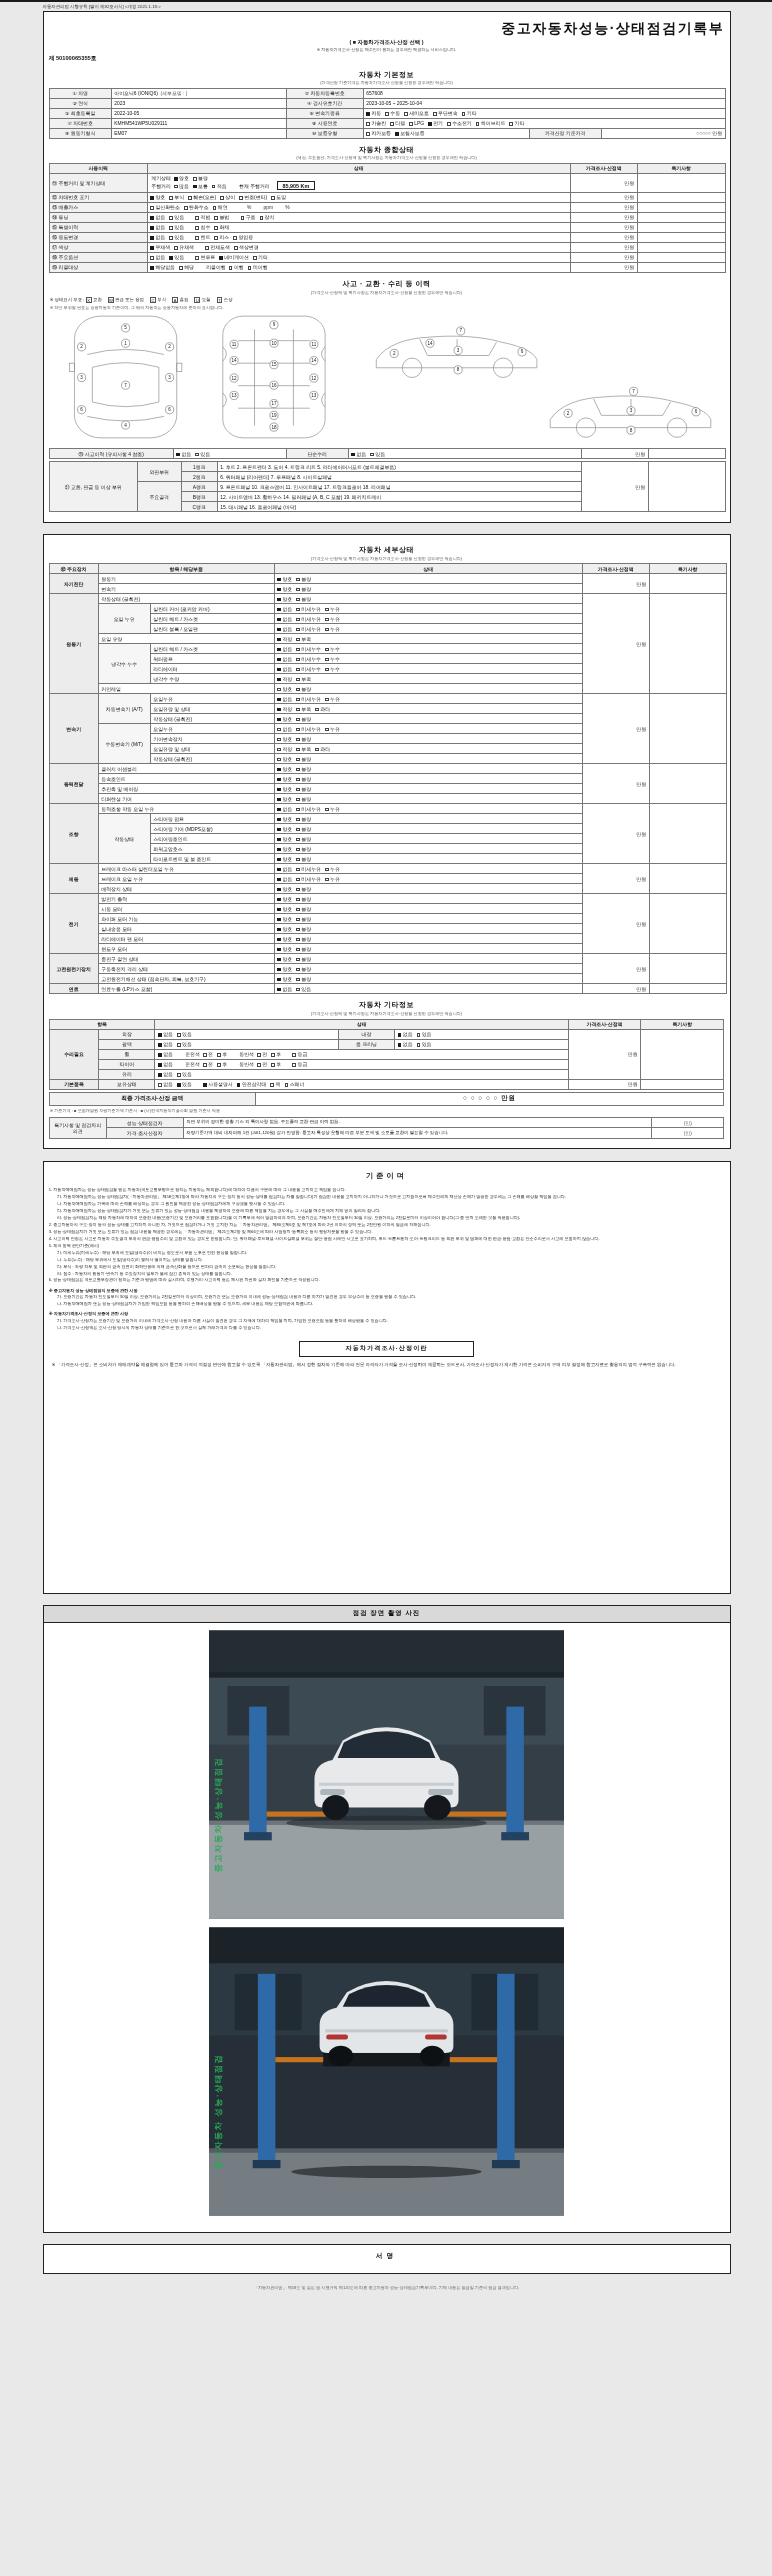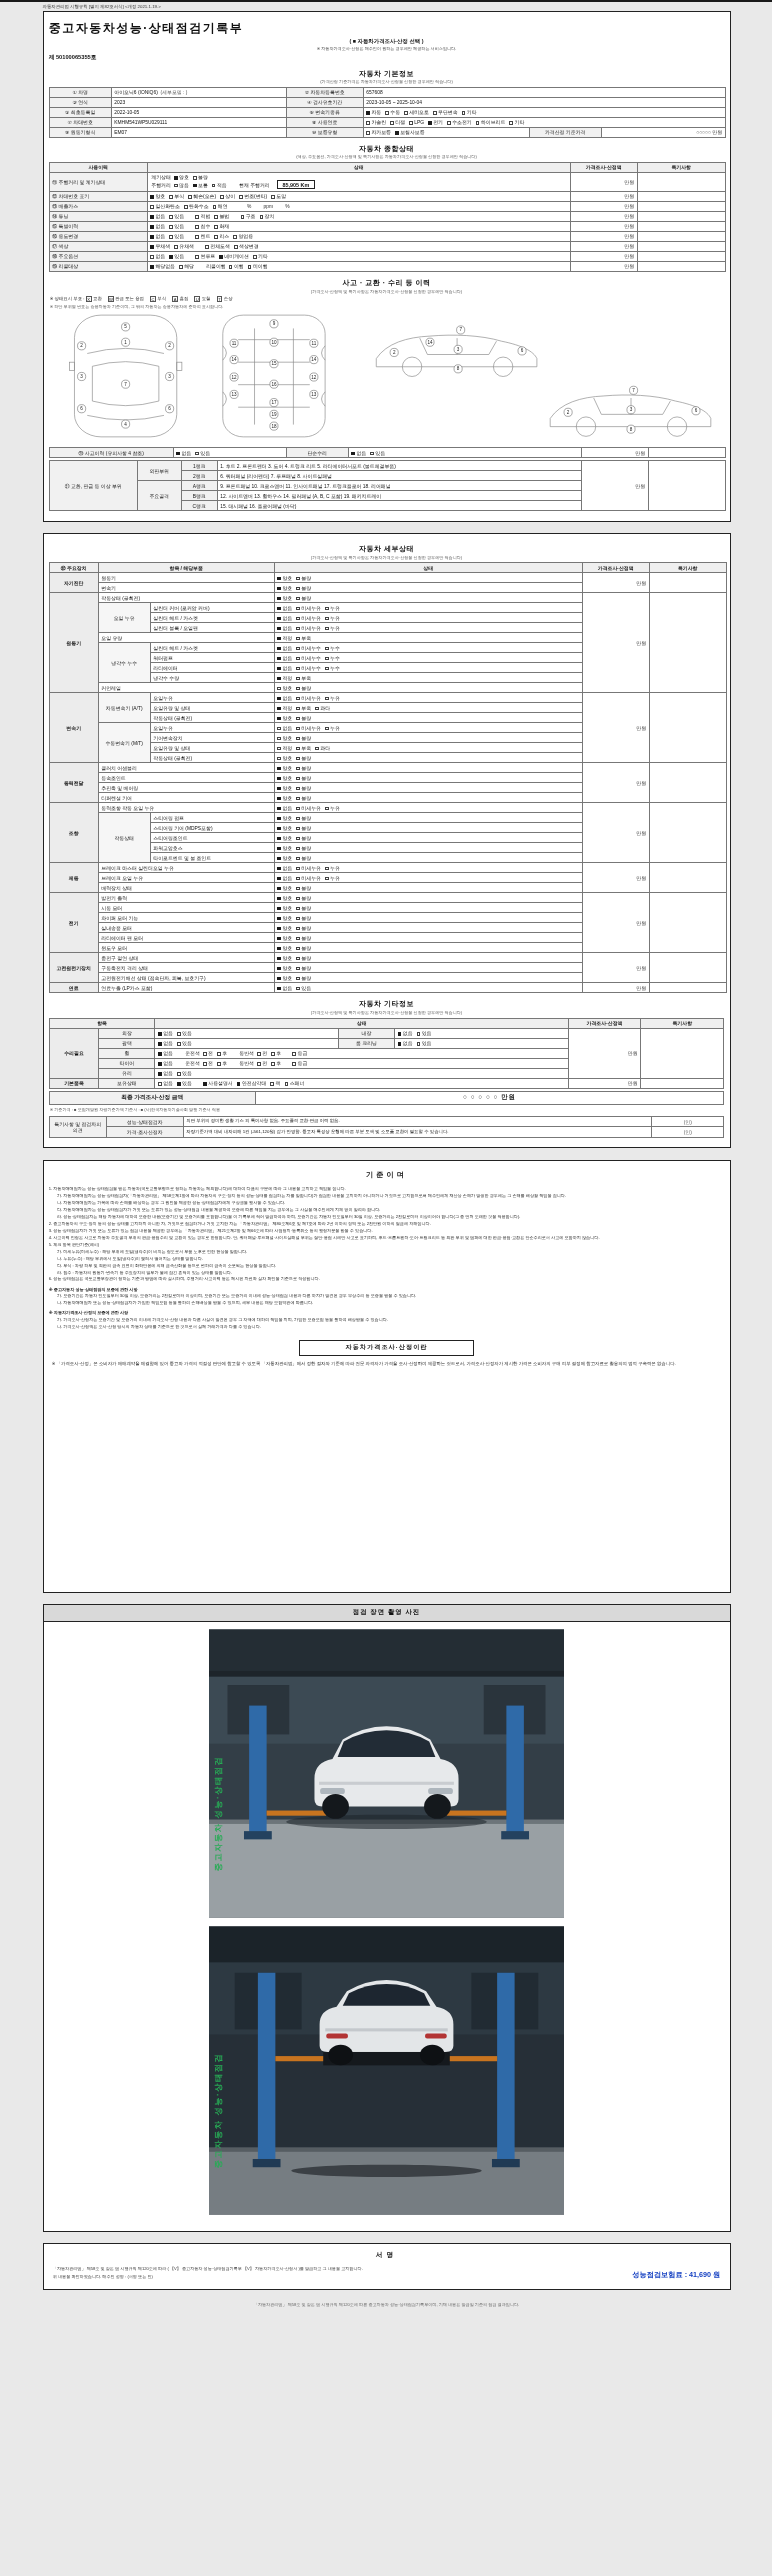--- a/index.html
+++ b/index.html
@@ -3,21 +3,21 @@
 <meta charset="utf-8">
 <title>중고자동차성능·상태점검기록부</title>
 <style>
   *{box-sizing:border-box;}
   html,body{margin:0;padding:0;}
   body{background:#e9e9e9;font-family:"Liberation Sans","DejaVu Sans",sans-serif;color:#111;}
   .page{width:773px;height:2576px;margin:0 auto;background:#e9e9e9;border-top:2.1px solid #1a1a1a;overflow:hidden;padding-top:2.1px;}
   .top-note{width:688px;margin:0 auto 1.5px;font-size:4.4px;color:#333;}
   .sec{width:688px;margin:0 auto 11.3px;border:1px solid #222;background:#fff;padding:4.1px 5.2px 7.2px;}
   .sec.nopad{padding:0 0 7.2px;}
-  h1.title{text-align:left;font-size:12px;letter-spacing:1.5px;margin:4.1px 0 1.5px;font-weight:bold;}
+  h1.title{text-align:right;font-size:14px;letter-spacing:1.5px;margin:4.1px 0 1.5px;font-weight:bold;}
   .sel-line{text-align:center;font-size:5.4px;margin:1px 0;font-weight:bold;}
   .sel-note{text-align:center;font-size:4.1px;color:#444;margin-bottom:3.1px;}
   .docno{font-size:5.7px;font-weight:bold;margin:2.1px 0 3.1px;}
   .sec-title{text-align:center;font-weight:bold;font-size:7px;margin:6.2px 0 0.5px;letter-spacing:0.5px;}
   .sec-note{text-align:center;font-size:4.1px;color:#555;margin-bottom:2.6px;}
   table{border-collapse:collapse;width:100%;table-layout:fixed;margin-bottom:2.1px;}
   td,th{border:0.5px solid #777;font-size:4.9px;padding:1.5px 2.6px;vertical-align:middle;overflow:hidden;}
   th{background:#efefef;font-weight:bold;text-align:center;}
   .lab{background:#f1f1f1;text-align:center;}
   .rowlab{background:#f1f1f1;text-align:left;}
@@ -795,26 +795,17 @@
         <ellipse cx="434" cy="250" rx="24" ry="20" fill="#0e1114"></ellipse>
         <rect x="228" y="208" width="42" height="10" rx="4" fill="#b23434"></rect>
         <rect x="420" y="208" width="42" height="10" rx="4" fill="#b23434"></rect>
         <text transform="rotate(-90 24 470)" x="24" y="470" fill="#27ab55" font-size="16" font-weight="bold" letter-spacing="3">중고자동차 성능·상태점검</text>
       </svg>
     </div>
   </div>
 
   <div class="sec">
     <div class="sign-head">서명</div>
-    <div class="sign-row">
-      <div class="sign-notes">
-        <div>「자동차관리법」 제58조 및 같은 법 시행규칙 제120조에 따라 ( 【V】 중고자동차 성능·상태점검기록부  【V】 자동차가격조사·산정서 )를 발급하고 그 내용을 고지합니다.</div>
-        <div>위 내용을 확인하였습니다.     매수인 성명 :                       (서명 또는 인)</div>
-      </div>
-      <div class="premium">
-        <span>성능점검보험료 :</span> <span>41,690 원</span>
-      </div>
-    </div>
   </div>
 
   <div class="page-footer">「자동차관리법」 제58조 및 같은 법 시행규칙 제120조에 따른 중고자동차 성능·상태점검기록부이며, 기재 내용은 발급일 기준의 점검 결과입니다.</div>
 </div>
 
 
 </body></html>

